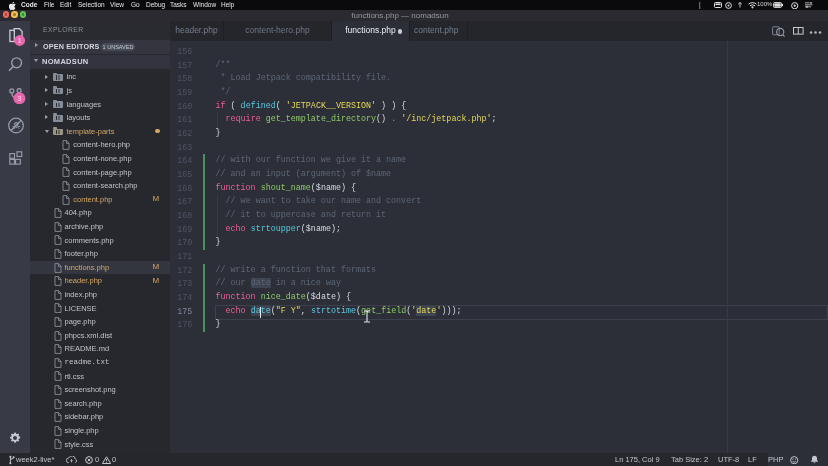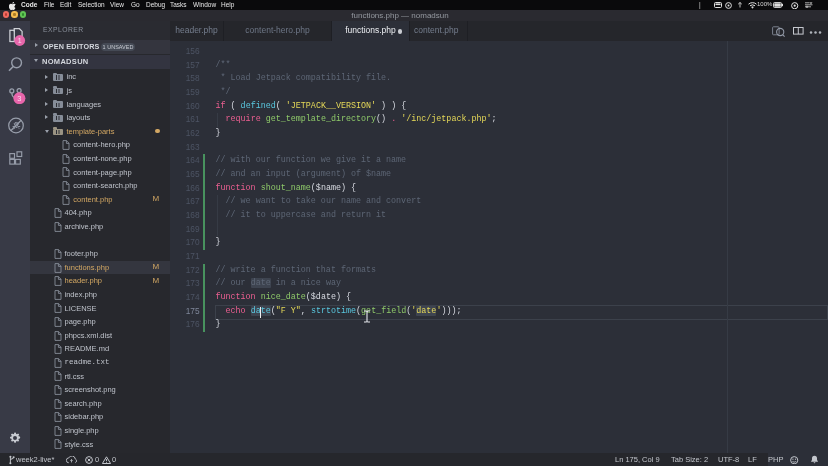--- a/index.html
+++ b/index.html
@@ -23,21 +23,21 @@
 .trow {position:absolute;left:0;width:170px;height:13.6px;font-size:7.5px}
 .tlabel {position:absolute;top:2px;white-space:nowrap}
 .chev-r {position:absolute;top:4.2px;width:0;height:0;border-left:3.5px solid #9aa0aa;border-top:2.8px solid transparent;border-bottom:2.8px solid transparent}
 .chev-d {position:absolute;top:5.2px;width:0;height:0;border-top:3.5px solid #9aa0aa;border-left:2.8px solid transparent;border-right:2.8px solid transparent}
 .fold {position:absolute;top:3.9px;width:10px;height:6.6px;border-radius:1px}
 .fold:before {content:"";position:absolute;left:0;top:-1.6px;width:4px;height:2px;background:inherit;border-radius:1px 1px 0 0}
 .fold:after {content:"";position:absolute;left:2.5px;top:1.2px;width:1px;height:4.2px;background:#2e3036;box-shadow:2.5px 0 0 #2e3036}
 
 #editor {position:absolute;left:170px;top:41px;width:658px;height:412px;background:#2c2f38;overflow:hidden}
 .cl {position:absolute;left:45.5px;height:13.66px;line-height:13.66px;font-family:"Liberation Mono",monospace;font-size:8.37px;white-space:pre;color:#d8dbe2}
-.ln {position:absolute;left:0;width:29.5px;height:13.66px;line-height:13.66px;font-family:Liberation Sans, sans-serif;font-size:8.3px;text-align:right}
+.ln {position:absolute;left:0;width:29.5px;height:13.66px;line-height:13.66px;font-family:Liberation Mono, monospace;font-size:8.3px;text-align:center}
 .cl i {font-style:normal}
 .k {color:#ec5f91} .b {color:#5ac8e0} .g {color:#8fca6a} .y {color:#e5d858} .w {color:#d8dbe2}
 .c {color:#5d6675;font-style:italic}
 .chl {color:#5d6675;font-style:italic;background:#3e4450;border-radius:1px}
 .bhl {color:#5ac8e0;background:#3e4450;border-radius:1px}
 .yhl {color:#e5d858;background:#3e4450;border-radius:1px}
 .yq {color:#e5d858}
 
 #statusbar {position:absolute;left:0;top:453px;width:768px;height:13px;background:#26272c;color:#c3c6cc;font-size:7.5px}
 #statusbar span {position:absolute;top:2.2px;white-space:nowrap}
@@ -235,20 +235,26 @@
         <svg style="position:absolute;left:53.5px;top:1.8px" width="8" height="10" viewBox="0 0 8 10">
           <path d="M1 0.6 h3.4 l2.6 2.6 v6.2 h-6 z M4.4 0.6 v2.8 h2.8" fill="none" stroke="#878d99" stroke-width="0.9"></path>
         </svg>
         <span class="tlabel" style="left:64.5px;color:#bfc3cb">404.php</span>
       </div>
 <div class="trow" style="top:220.00px;">
         <svg style="position:absolute;left:53.5px;top:1.8px" width="8" height="10" viewBox="0 0 8 10">
           <path d="M1 0.6 h3.4 l2.6 2.6 v6.2 h-6 z M4.4 0.6 v2.8 h2.8" fill="none" stroke="#878d99" stroke-width="0.9"></path>
         </svg>
         <span class="tlabel" style="left:64.5px;color:#bfc3cb">archive.php</span>
+      </div>
+<div class="trow" style="top:233.60px;">
+        <svg style="position:absolute;left:53.5px;top:1.8px" width="8" height="10" viewBox="0 0 8 10">
+          <path d="M1 0.6 h3.4 l2.6 2.6 v6.2 h-6 z M4.4 0.6 v2.8 h2.8" fill="none" stroke="#878d99" stroke-width="0.9"></path>
+        </svg>
+        <span class="tlabel" style="left:64.5px;color:#bfc3cb">comments.php</span>
       </div>
 <div class="trow" style="top:247.20px;">
         <svg style="position:absolute;left:53.5px;top:1.8px" width="8" height="10" viewBox="0 0 8 10">
           <path d="M1 0.6 h3.4 l2.6 2.6 v6.2 h-6 z M4.4 0.6 v2.8 h2.8" fill="none" stroke="#878d99" stroke-width="0.9"></path>
         </svg>
         <span class="tlabel" style="left:64.5px;color:#bfc3cb">footer.php</span>
       </div>
 <div class="trow" style="top:260.80px;background:#34363f;">
         <svg style="position:absolute;left:53.5px;top:1.8px" width="8" height="10" viewBox="0 0 8 10">
           <path d="M1 0.6 h3.4 l2.6 2.6 v6.2 h-6 z M4.4 0.6 v2.8 h2.8" fill="none" stroke="#878d99" stroke-width="0.9"></path>
@@ -370,20 +376,21 @@
 <div class="cl" style="top:113.28px"><i class="c">// with our function we give it a name</i></div>
 <div class="ln" style="top:113.28px;color:#4d5464">164</div>
 <div class="cl" style="top:126.94px"><i class="c">// and an input (argument) of $name</i></div>
 <div class="ln" style="top:126.94px;color:#4d5464">165</div>
 <div class="cl" style="top:140.60px"><i class="k">function</i><i class="w"> </i><i class="g">shout_name</i><i class="w">($name) {</i></div>
 <div class="ln" style="top:140.60px;color:#4d5464">166</div>
 <div class="cl" style="top:154.26px"><i class="w">  </i><i class="c">// we want to take our name and convert</i></div>
 <div class="ln" style="top:154.26px;color:#4d5464">167</div>
 <div class="cl" style="top:167.92px"><i class="w">  </i><i class="c">// it to uppercase and return it</i></div>
 <div class="ln" style="top:167.92px;color:#4d5464">168</div>
+<div class="cl" style="top:181.58px"><i class="w">  </i><i class="k">echo</i><i class="w"> </i><i class="b">strtoupper</i><i class="w">($name);</i></div>
 <div class="ln" style="top:181.58px;color:#4d5464">169</div>
 <div class="cl" style="top:195.24px"><i class="w">}</i></div>
 <div class="ln" style="top:195.24px;color:#4d5464">170</div>
 <div class="cl" style="top:208.90px"></div>
 <div class="ln" style="top:208.90px;color:#4d5464">171</div>
 <div class="cl" style="top:222.56px"><i class="c">// write a function that formats</i></div>
 <div class="ln" style="top:222.56px;color:#4d5464">172</div>
 <div class="cl" style="top:236.22px"><i class="c">// our </i><i class="chl">date</i><i class="c"> in a nice way</i></div>
 <div class="ln" style="top:236.22px;color:#4d5464">173</div>
 <div class="cl" style="top:249.88px"><i class="k">function</i><i class="w"> </i><i class="g">nice_date</i><i class="w">($date) {</i></div>

